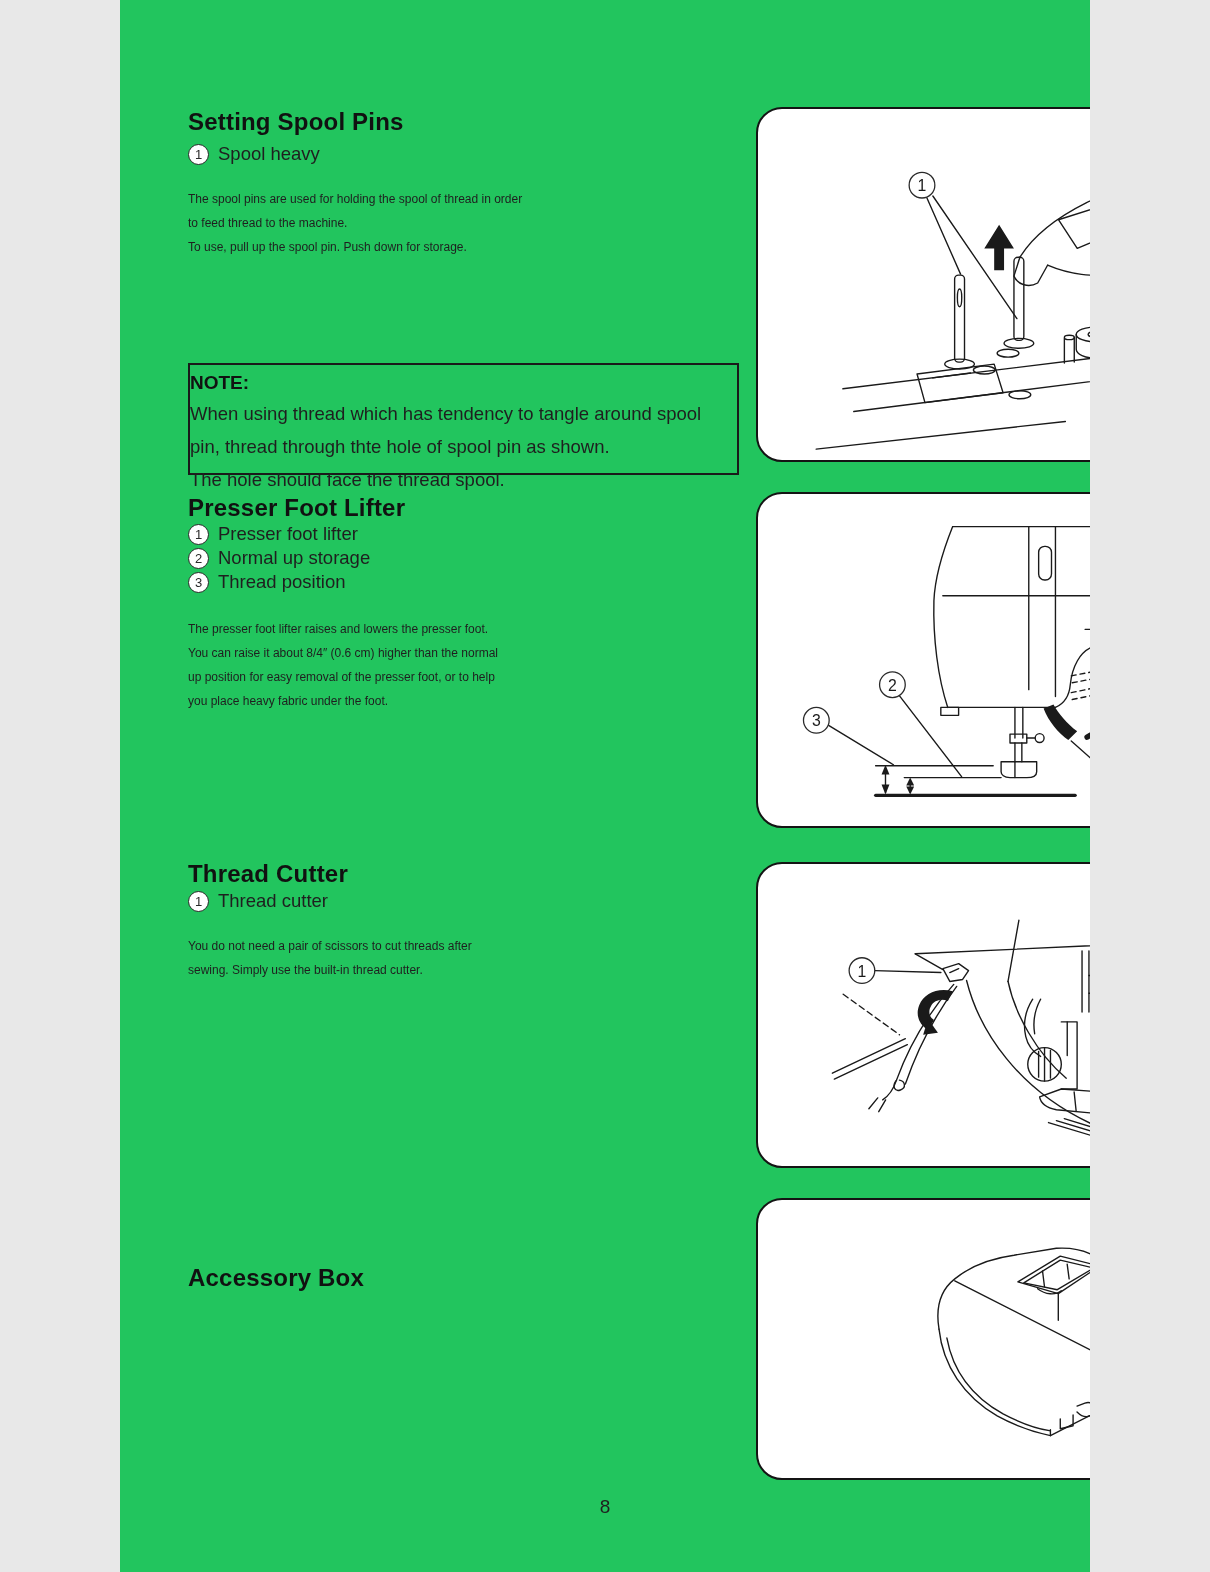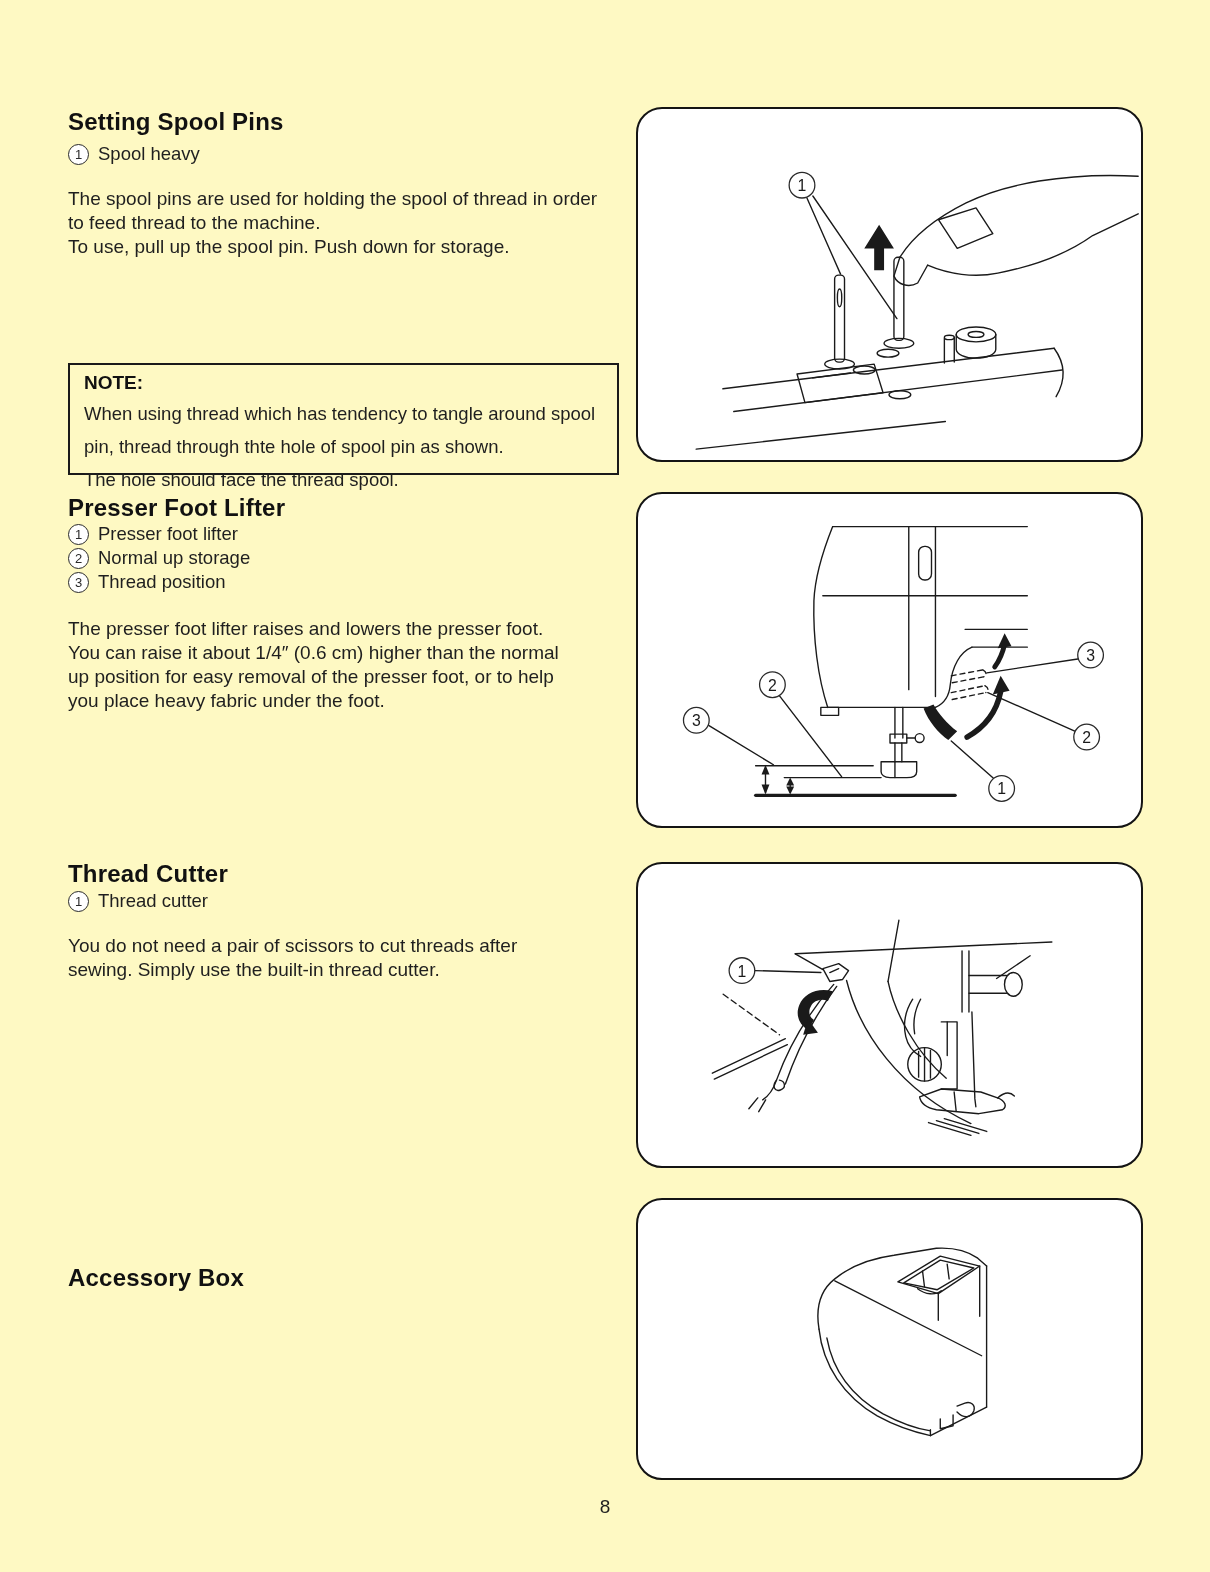--- a/index.html
+++ b/index.html
@@ -1,44 +1,44 @@
 <!DOCTYPE html>
 <html><head>
 <meta charset="utf-8">
 <style>
   html,body { margin:0; padding:0; background:#e8e8e8; }
   .page {
-    position:relative; width:1210px; height:1572px; margin:0 auto;
-    background:#fef9c3; color:#1a1a1a;
+    position:relative; width:970px; height:1572px; margin:0 auto;
+    background:#22c55e; color:#1a1a1a;
     font-family:"Liberation Sans", sans-serif;
     overflow:hidden;
   }
   .sec-heading {
     position:absolute; margin:0; left:68px;
     font-size:24px; font-weight:bold; letter-spacing:0.2px; color:#111;
   }
   .body-text {
     position:absolute; margin:0; left:68px;
-    font-size:19px; line-height:24px; white-space:pre-line; color:#1f1f1f;
+    font-size:12px; line-height:24px; white-space:pre-line; color:#1f1f1f;
   }
   .callout-line {
     position:absolute; left:68px; display:flex; align-items:center; gap:9px;
     font-size:18.5px; line-height:24px; color:#1f1f1f;
   }
   .callout-stack { position:absolute; left:68px; display:flex; flex-direction:column; }
   .callout-stack .row { display:flex; align-items:center; gap:9px; height:24px;
     font-size:18.5px; color:#1f1f1f; }
   .circ-num {
     display:inline-flex; align-items:center; justify-content:center; flex:none;
     width:19px; height:19px; border:1.4px solid #2a2a2a; border-radius:50%;
     font-size:13px; line-height:1; color:#2a2a2a; background:#fff;
   }
   .note-box {
     position:absolute; left:68px; top:363px; width:551px; height:112px;
-    border:2px solid #1a1a1a; box-sizing:border-box; padding:7px 14px 0 14px;
+    border:2px solid #1a1a1a; box-sizing:border-box; padding:7px 14px 0 0;
   }
   .note-title { font-size:19px; font-weight:bold; margin:0 0 3px 0; color:#111; }
   .note-body { margin:0; font-size:18.5px; line-height:33px; white-space:pre-line; color:#1f1f1f; }
   .fig {
     position:absolute; left:636px; width:507px;
     border:2px solid #141414; border-radius:26px; box-sizing:border-box;
     background:#fff; overflow:hidden;
   }
   .fig svg { position:absolute; left:0; top:0; width:100%; height:100%; }
   #fig1 { top:107px;  height:355px; }
@@ -87,21 +87,21 @@
     <div class="row">
       <span class="circ-num">2</span>
       <span>Normal up storage</span>
     </div>
     <div class="row">
       <span class="circ-num">3</span>
       <span>Thread position</span>
     </div>
   </div>
   <p class="body-text" style="top:617px">The presser foot lifter raises and lowers the presser foot.
-You can raise it about 1/4″ (0.6 cm) higher than the normal
+You can raise it about 8/4″ (0.6 cm) higher than the normal
 up position for easy removal of the presser foot, or to help
 you place heavy fabric under the foot.</p>
 
   <h2 class="sec-heading" style="top:860px">Thread Cutter</h2>
   <div class="callout-line" style="top:889px">
     <span class="circ-num">1</span>
     <span>Thread cutter</span>
   </div>
   <p class="body-text" style="top:934px">You do not need a pair of scissors to cut threads after
 sewing. Simply use the built-in thread cutter.</p>

